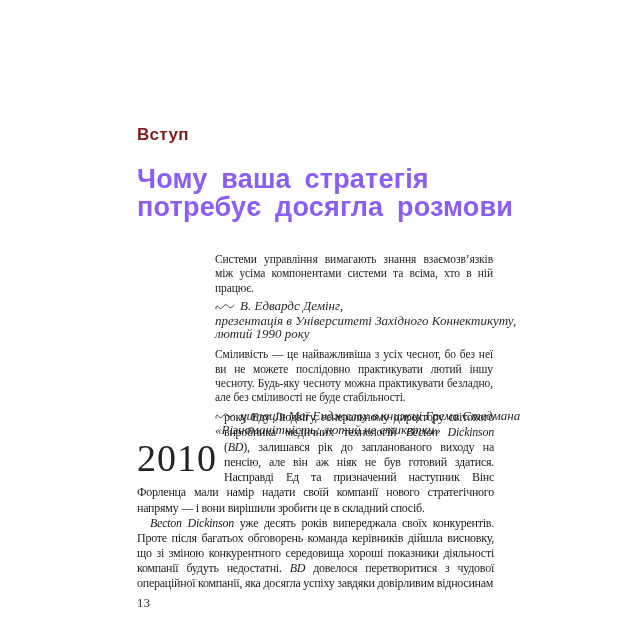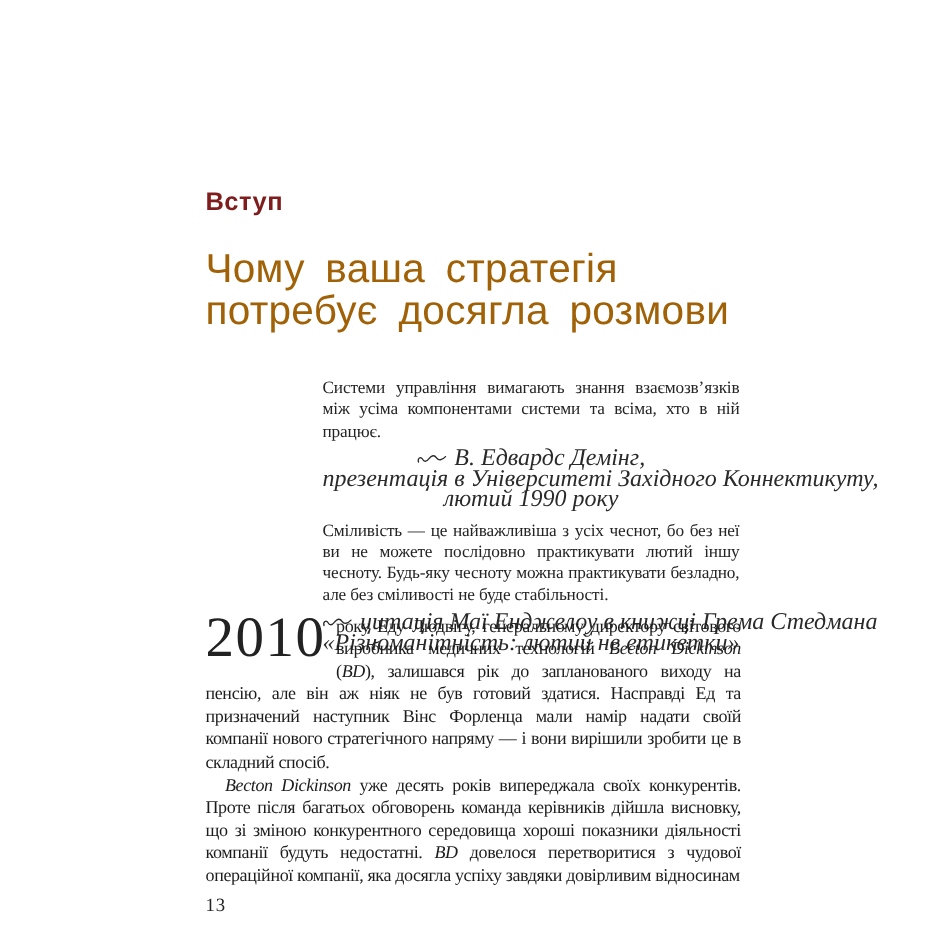--- a/index.html
+++ b/index.html
@@ -14,53 +14,53 @@
     position:absolute;left:137px;top:126px;
     font-family:"Liberation Sans","DejaVu Sans",sans-serif;
     font-weight:bold;font-size:17px;line-height:18px;color:#7f1d1d;
     letter-spacing:.3px;
   }
 
   
   .title{
     position:absolute;left:137px;top:166px;width:400px;
     font-family:"Liberation Sans","DejaVu Sans",sans-serif;
-    font-weight:normal;font-size:27px;line-height:27.5px;color:#a16207;
+    font-weight:bold;font-size:27px;line-height:27.5px;color:#8b5cf6;
     word-spacing:6px;letter-spacing:.2px;
   }
 
   
   .epigraphs{
     position:absolute;left:215px;top:252px;width:278px;
     font-size:11.5px;line-height:14.4px;color:#242424;
   }
   .epigraph{margin:0 0 7px 0;}
   .epigraph .quote{
     margin:0;text-align:justify;letter-spacing:-.1px;
   }
   .attr{
-    margin-top:4px;text-align:center;font-style:italic;
-    font-size:16px;line-height:13.2px;color:#2a2a2a;
+    margin-top:4px;text-align:left;font-style:italic;
+    font-size:13px;line-height:13.2px;color:#2a2a2a;
   }
   .attr-line{white-space:nowrap;}
   .flourish{display:inline-block;vertical-align:middle;margin-right:5px;position:relative;top:-1px;}
 
   
   .bodyblock{
     position:absolute;left:137px;top:410px;width:357px;
   }
   .para{
     margin:0;font-size:12px;line-height:15.1px;text-align:justify;
     letter-spacing:-.25px;color:#1c1c1c;
   }
   .para .it{font-style:italic;}
   .para.indent{text-indent:13px;}
   .dropnum{
     float:left;font-size:38px;line-height:30px;height:31px;
-    padding-right:7px;letter-spacing:1px;color:#222;
+    padding-right:7px;letter-spacing:1px;color:#222;margin-top:33px;
   }
 
   
   .pageno{
     margin-top:5px;text-align:left;font-size:12.5px;color:#242424;
     letter-spacing:.5px;
   }
 </style>
 </head>
 <body>

